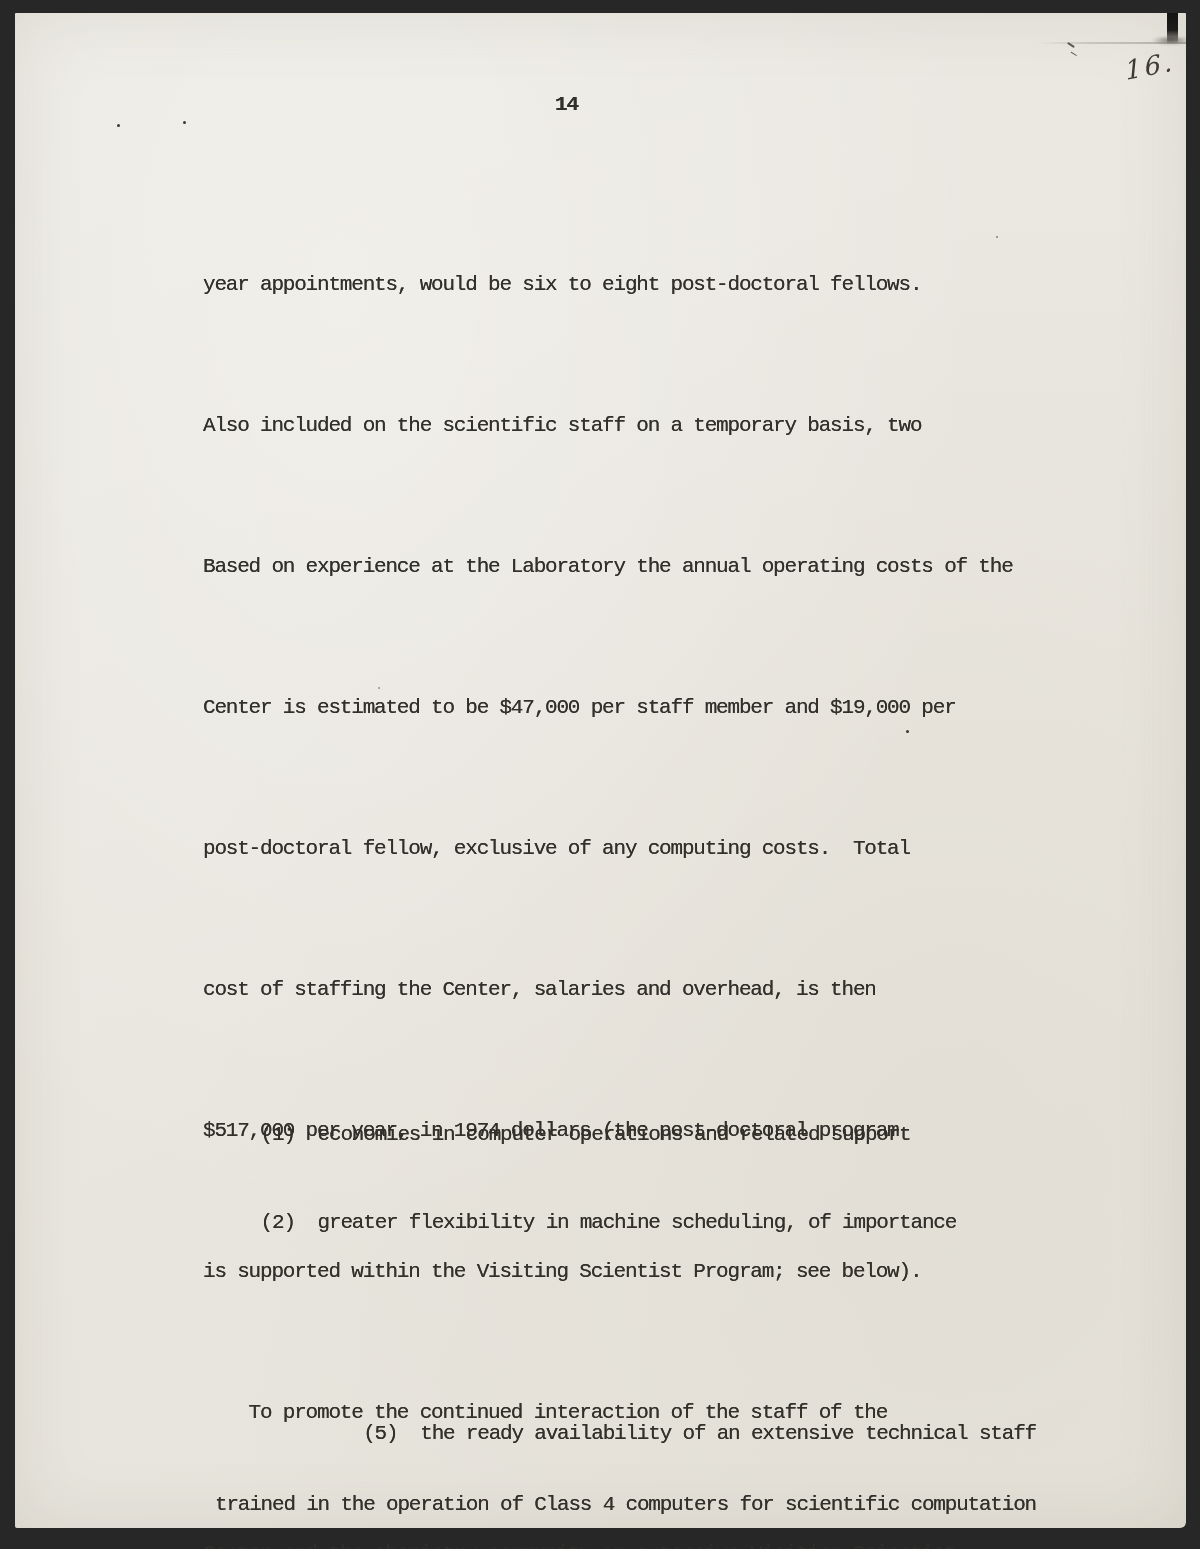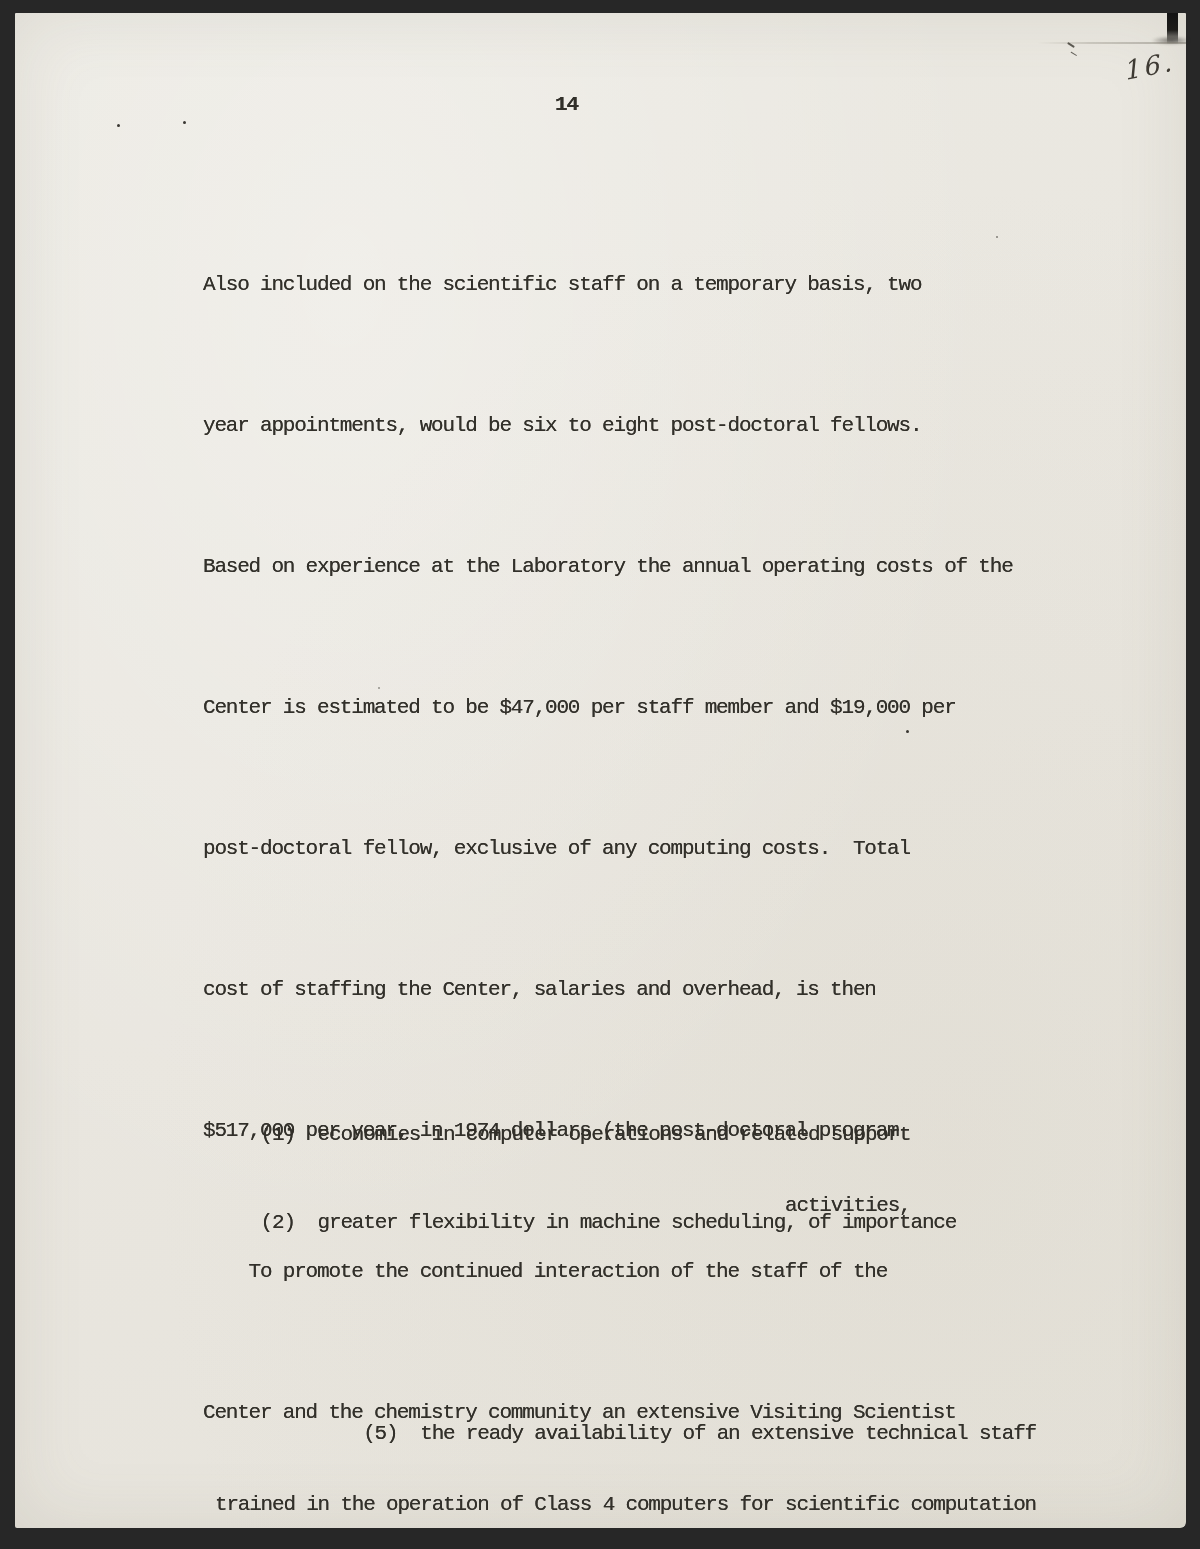--- a/index.html
+++ b/index.html
@@ -74,43 +74,43 @@
 
   <div class="staple"></div>
   <div class="staple-smudge"></div>
   <div class="crease"></div>
   <div class="tick-mark"></div>
   <div class="handwritten">16.</div>
 
   <div class="typed page-number">14</div>
 
   <div class="typed main-block">
+    <div>year appointments, would be six to eight post-doctoral fellows.</div>
     <div>Also included on the scientific staff on a temporary basis, two</div>
-    <div>year appointments, would be six to eight post-doctoral fellows.</div>
     <div>Based on experience at the Laboratory the annual operating costs of the</div>
     <div>Center is estimated to be $47,000 per staff member and $19,000 per</div>
     <div>post-doctoral fellow, exclusive of any computing costs.  Total</div>
     <div>cost of staffing the Center, salaries and overhead, is then</div>
     <div>$517,000 per year, in 1974 dollars (the post-doctoral program</div>
+    <div>is supported within the Visiting Scientist Program; see below).</div>
     <div>    To promote the continued interaction of the staff of the</div>
     <div>Center and the chemistry community an extensive Visiting Scientist</div>
     
     
     
     
     
     
     
     
     
   </div>
 
   <div id="item-1" class="typed list-item">
     <div>    (1)  economies in computer operations and related support</div>
-    <div>activities,</div>
   </div>
 
   <div id="item-2" class="typed list-item">
     <div>    (2)  greater flexibility in machine scheduling, of importance</div>
   </div>
 
 
   <div id="item-4" class="typed list-item">
     <div>    (5)  the ready availability of an extensive technical staff</div>
     <div>trained in the operation of Class 4 computers for scientific computation</div>

